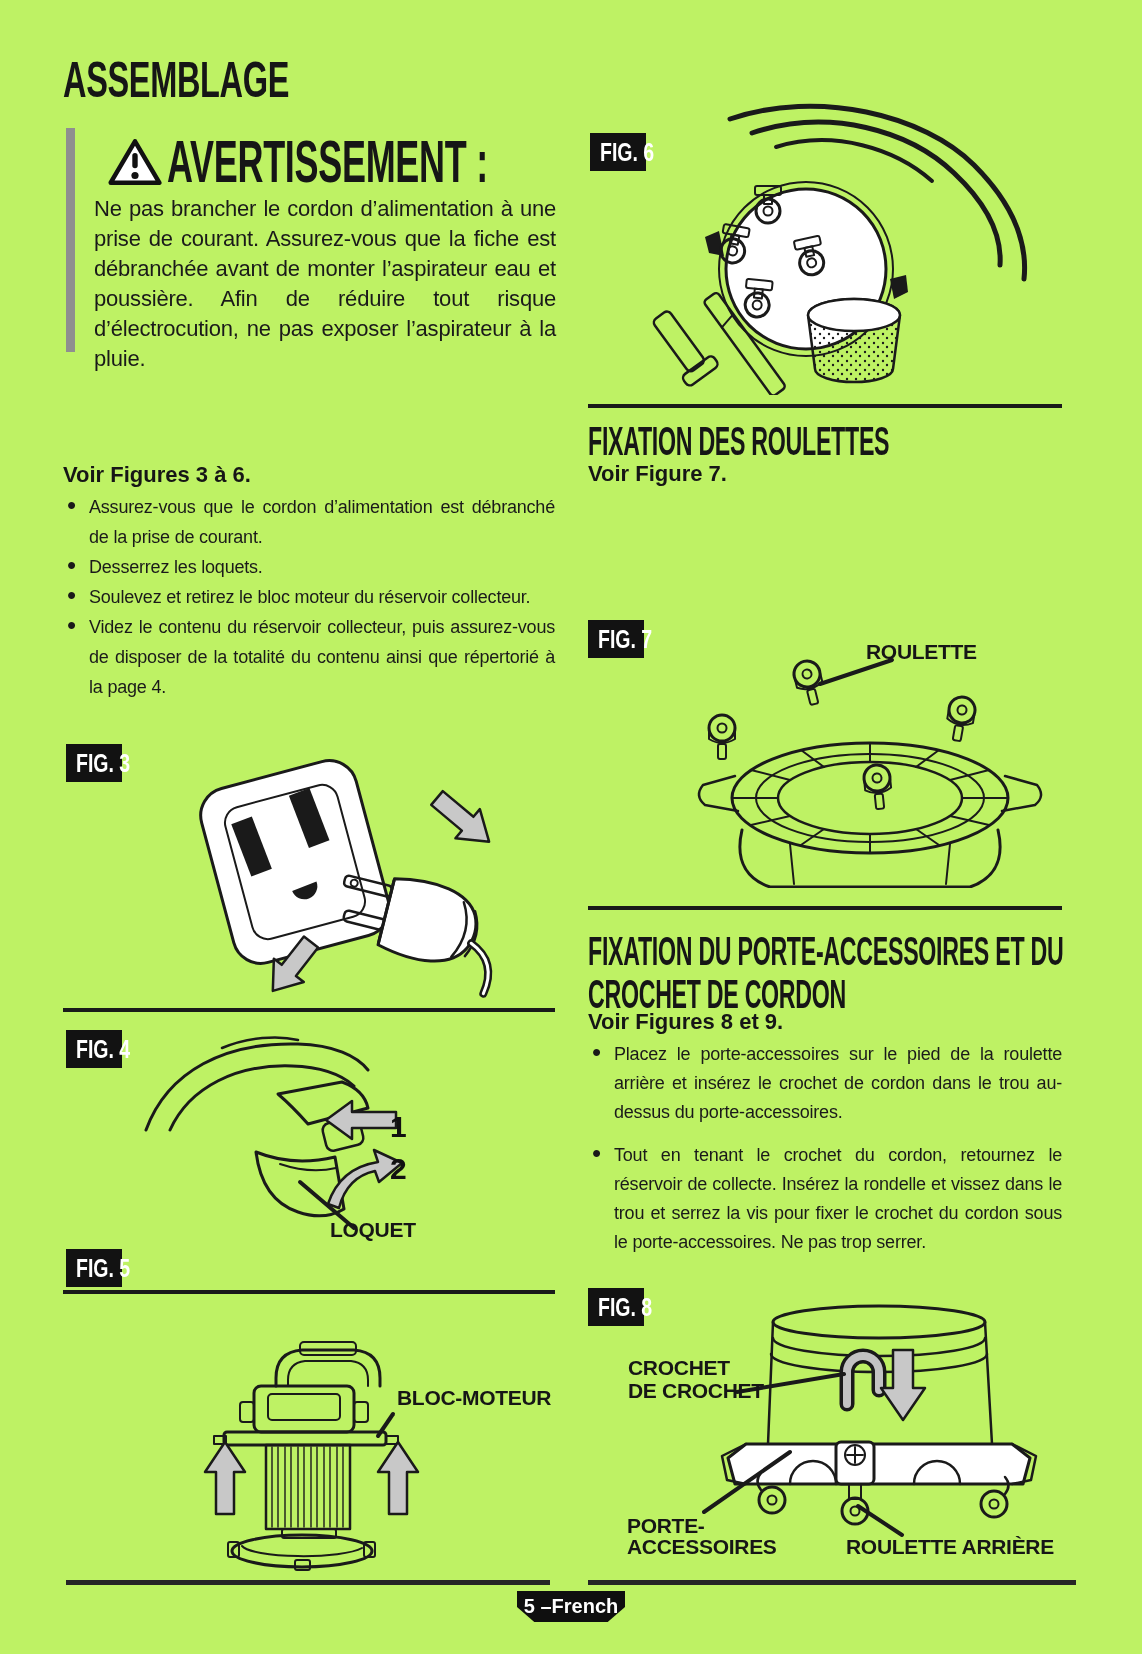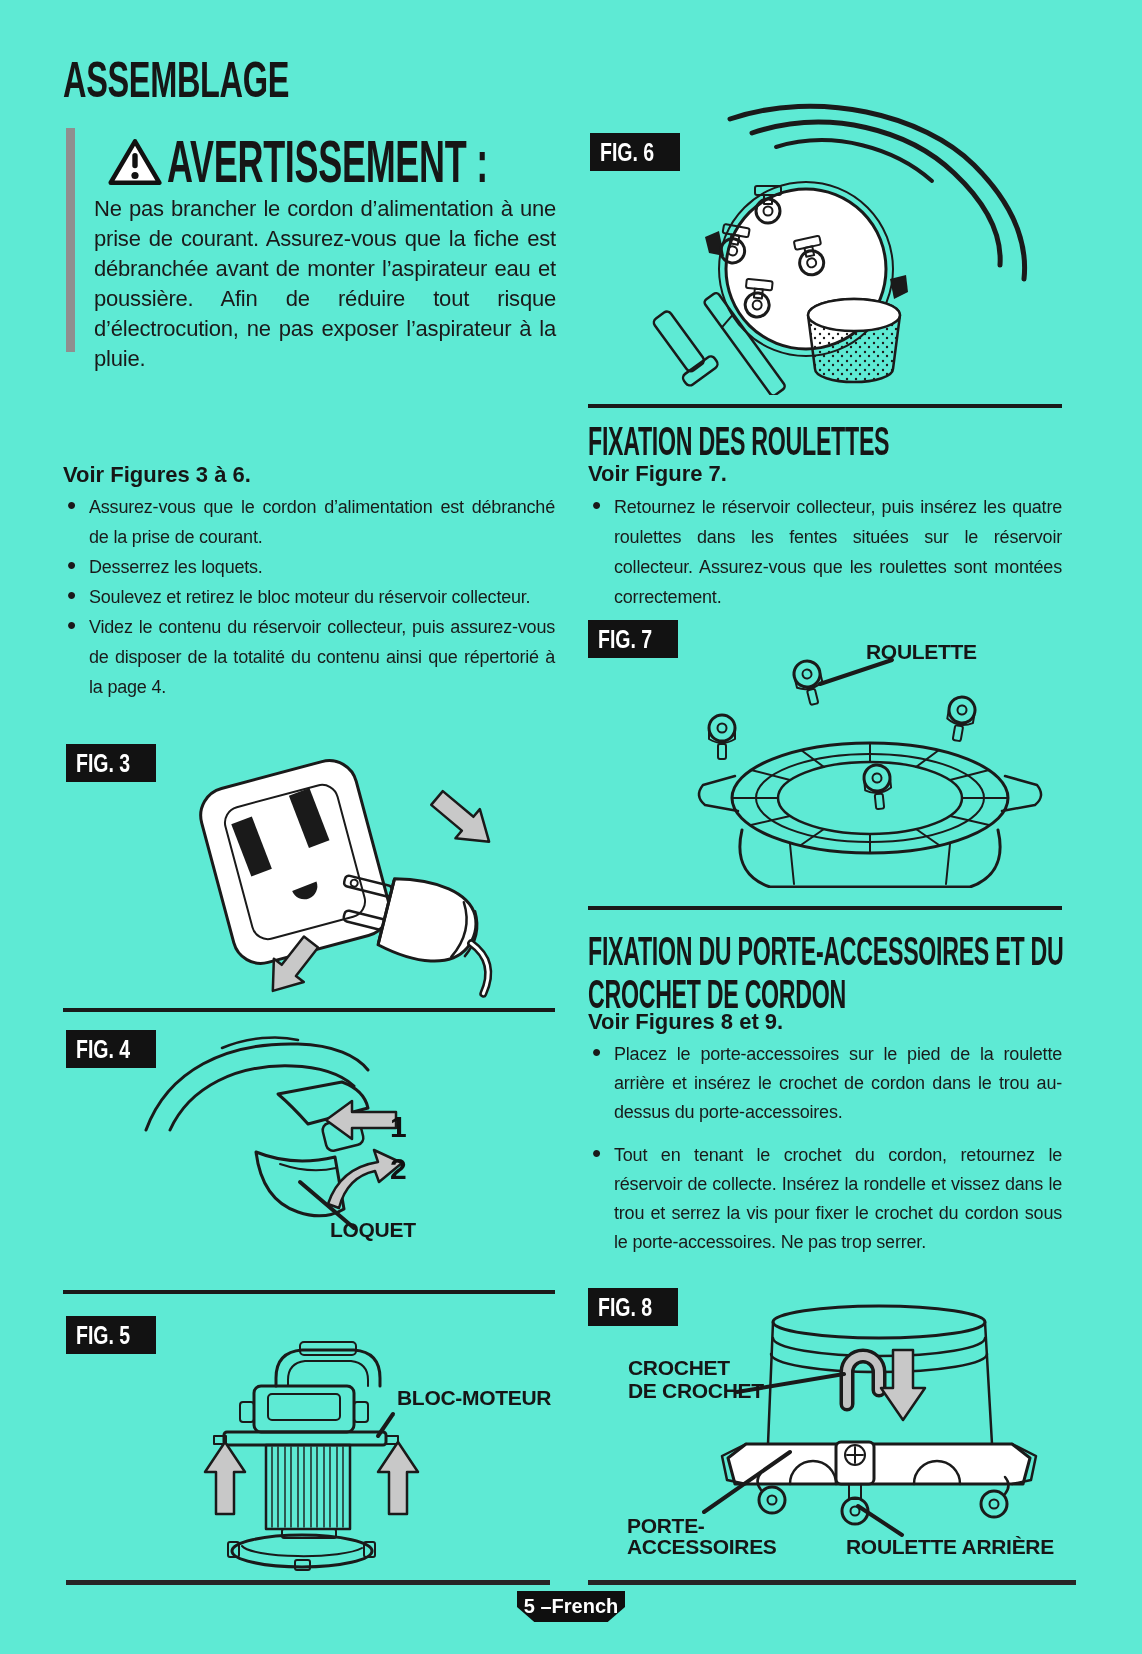--- a/index.html
+++ b/index.html
@@ -1,29 +1,29 @@
 <!DOCTYPE html>
 <html><head>
 <meta charset="utf-8">
 <style>
   html,body{margin:0;padding:0;background:#ffffff;}
-  .page{position:relative;width:1142px;height:1654px;background:#5eead4;overflow:hidden;
+  .page{position:relative;width:1142px;height:1654px;background:#bef264;overflow:hidden;
         font-family:"Liberation Sans",sans-serif;color:#1a1a1a;}
   .abs{position:absolute;}
   .cond{display:inline-block;transform-origin:0 0;white-space:nowrap;font-weight:700;letter-spacing:-0.5px;color:#161616;}
   .h1t{font-size:50px;line-height:52px;}
   .h2line{font-size:40px;line-height:43px;}
   .warnt{font-size:60px;line-height:56px;}
   .body-text{font-size:22px;line-height:30px;text-align:justify;letter-spacing:-0.2px;color:#1a1a1a;}
   .voir{font-size:22px;line-height:26px;font-weight:700;color:#161616;}
   ul.blist{margin:0;padding:0;list-style:none;}
   ul.blist li{position:relative;padding-left:26px;font-size:18px;line-height:30px;text-align:justify;letter-spacing:-0.2px;}
   ul.blist li::before{content:"\2022";position:absolute;left:4px;top:-2px;font-size:26px;}
   ul.gap li + li{margin-top:14px;}
-  .figbadge{position:absolute;width:90px;height:38px;background:#121212;display:flex;align-items:center;padding-left:10px;box-sizing:border-box;}
+  .figbadge{position:absolute;width:56px;height:38px;background:#121212;display:flex;align-items:center;padding-left:10px;box-sizing:border-box;}
   .figbadge .t{display:inline-block;transform:scaleX(0.78);transform-origin:0 50%;color:#fff;font-weight:700;font-size:25px;white-space:nowrap;letter-spacing:0;}
   .callout{position:absolute;font-weight:700;font-size:21px;line-height:23px;letter-spacing:-0.3px;white-space:nowrap;color:#161616;}
   .step{position:absolute;font-weight:700;font-size:30px;line-height:30px;color:#111;}
   .hr{position:absolute;height:4px;background:#1a1a1a;}
   .fline{position:absolute;height:5px;background:#262626;}
   .fbadge{position:absolute;left:517px;top:1591px;width:108px;height:31px;background:#0f0f0f;color:#fff;
           display:flex;align-items:center;justify-content:center;font-size:20px;font-weight:700;
           clip-path:polygon(0 0,100% 0,100% 52%,84% 100%,16% 100%,0 52%);}
   .warnbar{position:absolute;left:66px;top:128px;width:9px;height:224px;background:#8f8f8f;}
   svg{display:block;}
@@ -111,21 +111,21 @@
       <path d="M198 172 q12 -36 50 -42 l-4 -12 28 13 -23 19 -4 -11 q-28 6 -36 37 z" fill="#c8c8c8" stroke-width="2.5"></path>
       <line x1="170" y1="150" x2="224" y2="196" stroke-width="4"></line>
     </g>
   </svg>
   <span class="step" style="left:390px;top:1112px;">1</span>
   <span class="step" style="left:390px;top:1154px;">2</span>
   <span class="callout" style="left:330px;top:1218px;">LOQUET</span>
 
   <div class="hr" style="left:63px;top:1290px;width:492px;"></div>
 
-  <div class="figbadge" style="left:66px;top:1316px;">
+  <div class="figbadge" style="left:66px;top:1249px;">
     <span class="t">FIG. 5</span>
   </div>
   <svg class="abs" style="left:130px;top:1314px;" width="430" height="258" viewBox="0 0 430 258">
     <g stroke="#1a1a1a" stroke-width="3" fill="none" stroke-linejoin="round" stroke-linecap="round">
       <path d="M146 72 v-8 q0 -26 26 -28 h52 q26 2 26 28 v8"></path>
       <path d="M158 72 v-6 q0 -17 17 -19 h46 q17 2 17 19 v6" stroke-width="2"></path>
       <rect x="170" y="28" width="56" height="13" rx="4" stroke-width="2"></rect>
       <rect x="124" y="72" width="100" height="46" rx="7"></rect>
       <rect x="138" y="80" width="72" height="26" rx="4" stroke-width="2"></rect>
       <rect x="110" y="88" width="14" height="20" rx="3" stroke-width="2"></rect>
@@ -208,23 +208,20 @@
       </g>
     </g>
   </svg>
 
   <div class="hr" style="left:588px;top:404px;width:474px;"></div>
 
   <div class="abs" style="left:588px;top:420px;">
     <span class="cond h2line" style="transform:scaleX(0.58);">FIXATION DES ROULETTES</span>
   </div>
   <div class="abs voir" style="left:588px;top:461px;">Voir Figure 7.</div>
-  <ul class="blist abs" style="left:588px;top:492px;width:474px;">
-    <li>Retournez le réservoir collecteur, puis insérez les quatre roulettes dans les fentes situées sur le réservoir collecteur. Assurez-vous que les roulettes sont montées correctement.</li>
-  </ul>
 
   <div class="figbadge" style="left:588px;top:620px;">
     <span class="t">FIG. 7</span>
   </div>
   <span class="callout" style="left:866px;top:640px;">ROULETTE</span>
   <svg class="abs" style="left:640px;top:630px;" width="422" height="258" viewBox="0 0 422 258">
     <g stroke="#1a1a1a" stroke-width="3" fill="none" stroke-linejoin="round" stroke-linecap="round">
       <line x1="252" y1="30" x2="180" y2="54" stroke-width="4"></line>
       <g transform="translate(167,44) rotate(-14)">
         <circle r="13"></circle>

